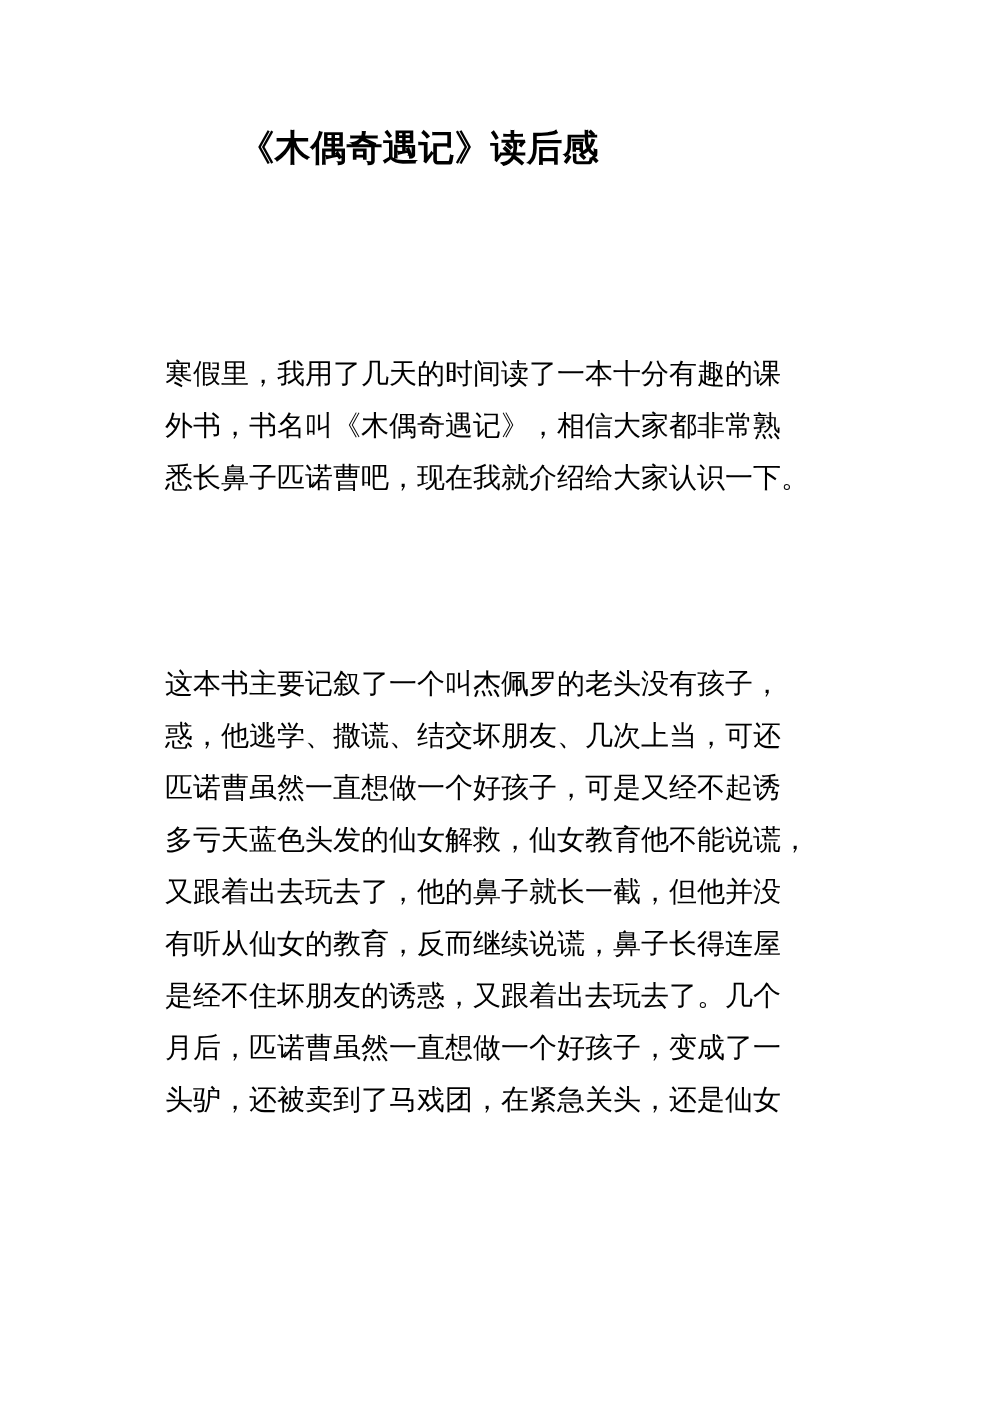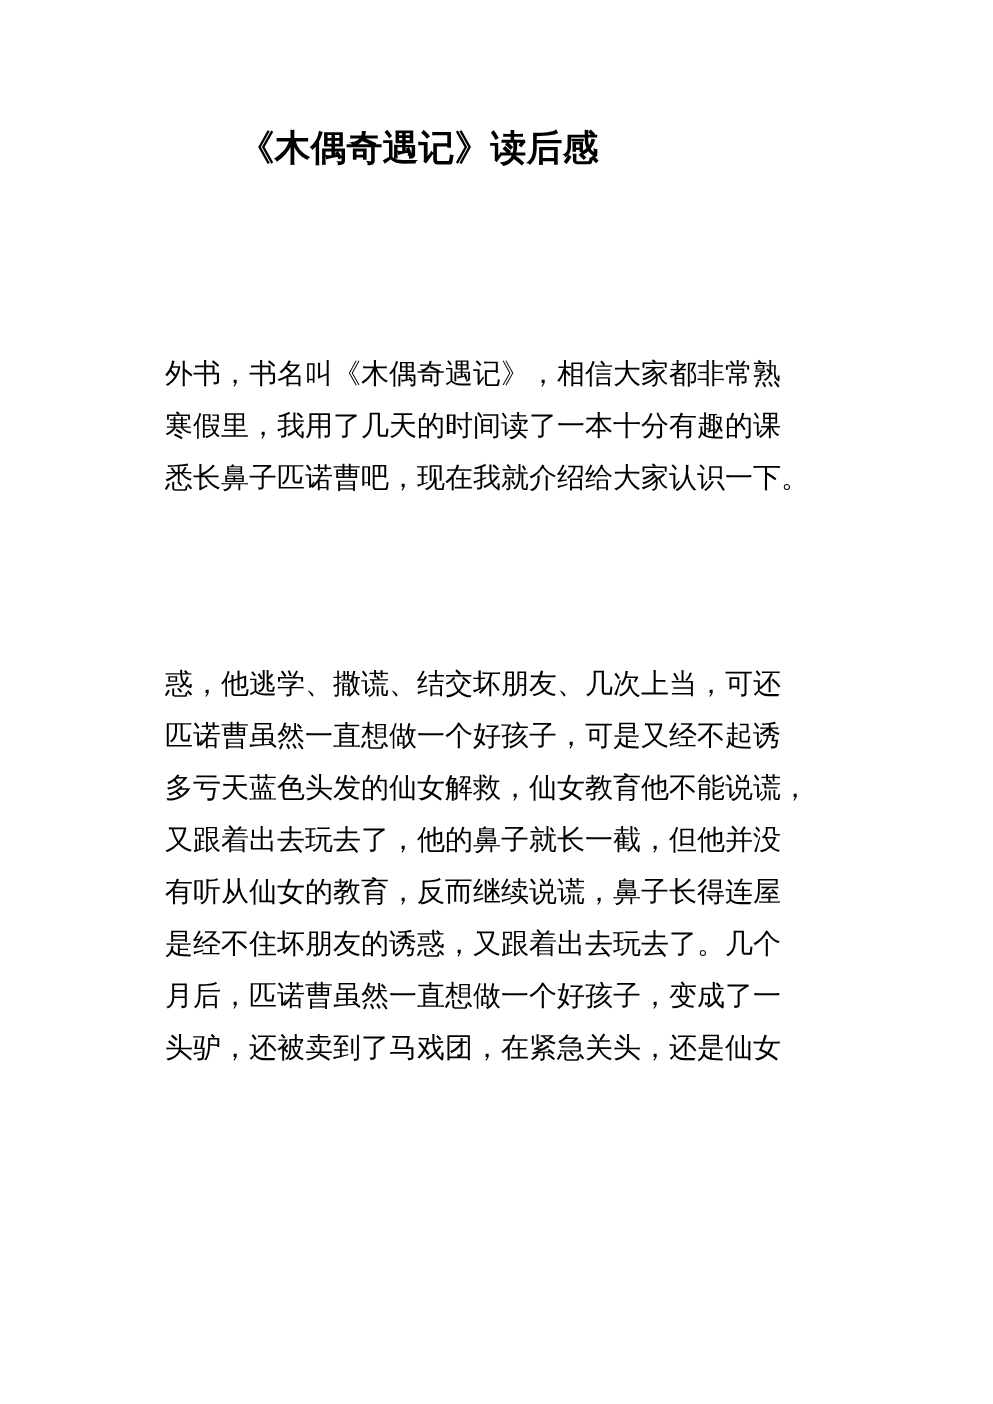--- a/index.html
+++ b/index.html
@@ -42,26 +42,27 @@
     #para1 { top: 348px; }
     #para2 { top: 658px; }
   </style>
 </head>
 <body>
 
 <div>
   <h1 class="page-title" style="margin:0;">《木偶奇遇记》读后感</h1>
 
   <div class="para" id="para1">
+    <span class="line">寒假里，我用了几天的时间读了一本十分有趣的课</span>
     <span class="line">外书，书名叫《木偶奇遇记》，相信大家都非常熟</span>
-    <span class="line">寒假里，我用了几天的时间读了一本十分有趣的课</span>
     <span class="line">悉长鼻子匹诺曹吧，现在我就介绍给大家认识一下。</span>
   </div>
 
   <div class="para" id="para2">
+    <span class="line">这本书主要记叙了一个叫杰佩罗的老头没有孩子，</span>
     <span class="line">惑，他逃学、撒谎、结交坏朋友、几次上当，可还</span>
     <span class="line">匹诺曹虽然一直想做一个好孩子，可是又经不起诱</span>
     <span class="line">多亏天蓝色头发的仙女解救，仙女教育他不能说谎，</span>
     <span class="line">又跟着出去玩去了，他的鼻子就长一截，但他并没</span>
     <span class="line">有听从仙女的教育，反而继续说谎，鼻子长得连屋</span>
     <span class="line">是经不住坏朋友的诱惑，又跟着出去玩去了。几个</span>
     <span class="line">月后，匹诺曹虽然一直想做一个好孩子，变成了一</span>
     <span class="line">头驴，还被卖到了马戏团，在紧急关头，还是仙女</span>
   </div>
 </div>

